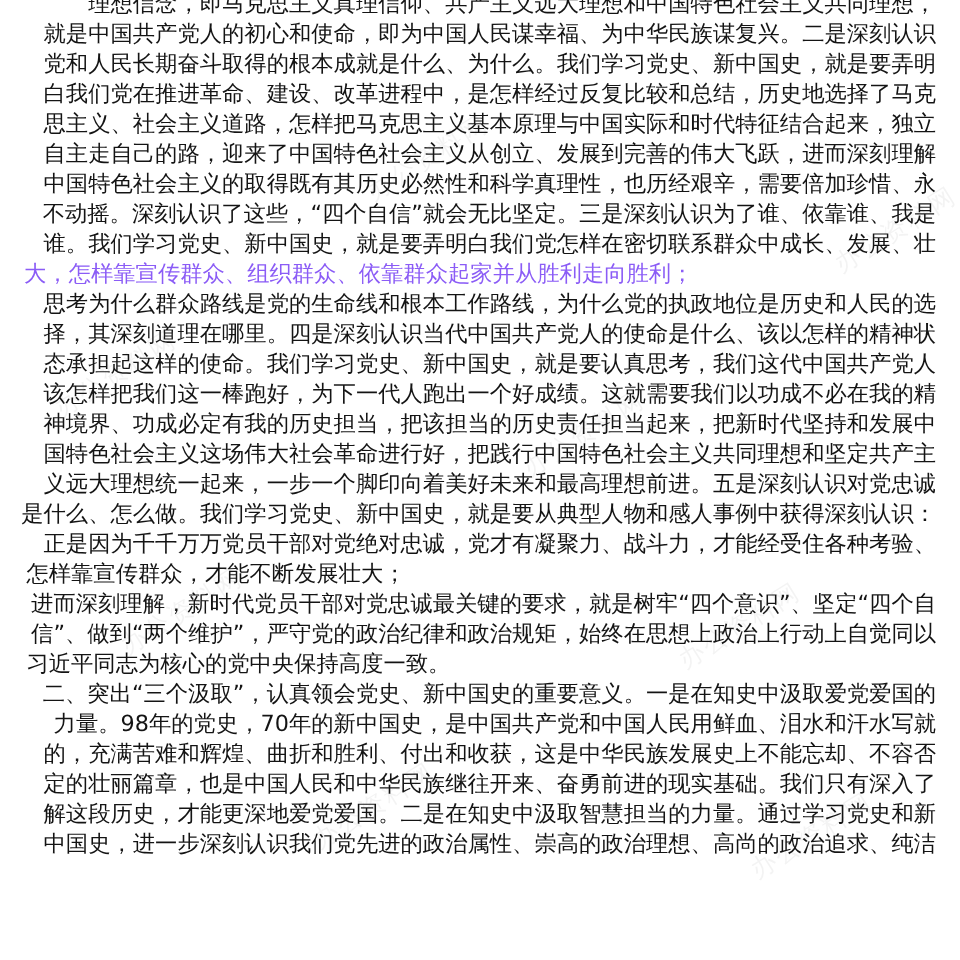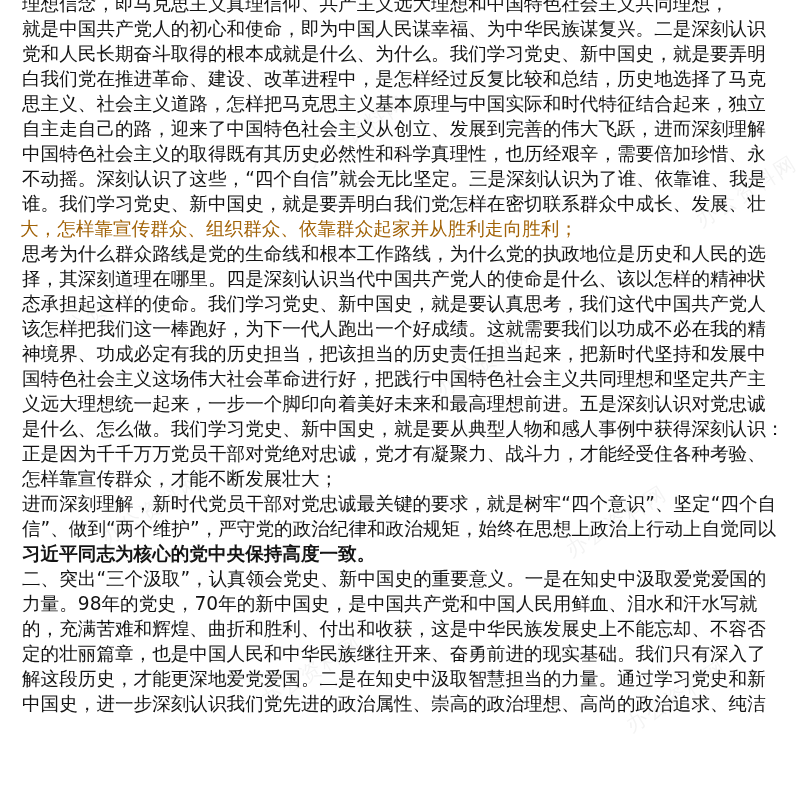--- a/index.html
+++ b/index.html
@@ -63,21 +63,21 @@
     color: #141414;
     white-space: nowrap;
     box-sizing: border-box;
     font-family: "DejaVu Sans", "Liberation Sans", sans-serif;
     -webkit-font-smoothing: none;
   }
 
   
   .line.just {
     display: flex;
-    justify-content: flex-start;
+    justify-content: flex-end;
   }
   .line.just > span {
     display: inline-block;
   }
 
   
   .line.ragged {
     display: block;
     text-align: left;
   }
@@ -448,21 +448,21 @@
         <span>众</span>
         <span>中</span>
         <span>成</span>
         <span>长</span>
         <span>、</span>
         <span>发</span>
         <span>展</span>
         <span>、</span>
         <span>壮</span>
       </div>
-      <div class="line ragged" style="color: #a16207; padding-left: 20px;">大，怎样靠宣传群众、组织群众、依靠群众起家并从胜利走向胜利；</div>
+      <div class="line ragged" style="color: #8b5cf6; padding-left: 20px;">大，怎样靠宣传群众、组织群众、依靠群众起家并从胜利走向胜利；</div>
       <div class="line just" style="color: rgb(20, 20, 20);">
         <span>思</span>
         <span>考</span>
         <span>为</span>
         <span>什</span>
         <span>么</span>
         <span>群</span>
         <span>众</span>
         <span>路</span>
         <span>线</span>
@@ -917,21 +917,21 @@
         <span>治</span>
         <span>上</span>
         <span>行</span>
         <span>动</span>
         <span>上</span>
         <span>自</span>
         <span>觉</span>
         <span>同</span>
         <span>以</span>
       </div>
-      <div class="line ragged" style="color: rgb(20, 20, 20); font-weight: bold;">习近平同志为核心的党中央保持高度一致。</div>
+      <div class="line ragged" style="color: rgb(20, 20, 20);">习近平同志为核心的党中央保持高度一致。</div>
       <div class="line just" style="color: rgb(20, 20, 20);">
         <span>二</span>
         <span>、</span>
         <span>突</span>
         <span>出</span>
         <span>“</span>
         <span>三</span>
         <span>个</span>
         <span>汲</span>
         <span>取</span>

